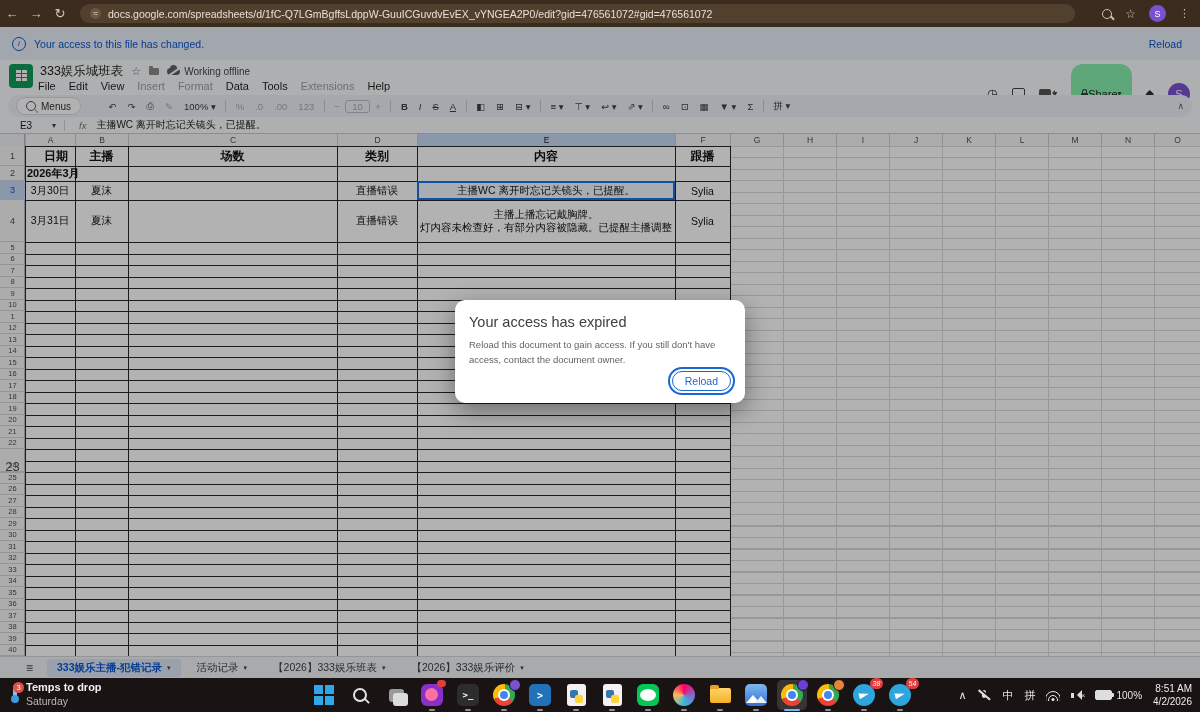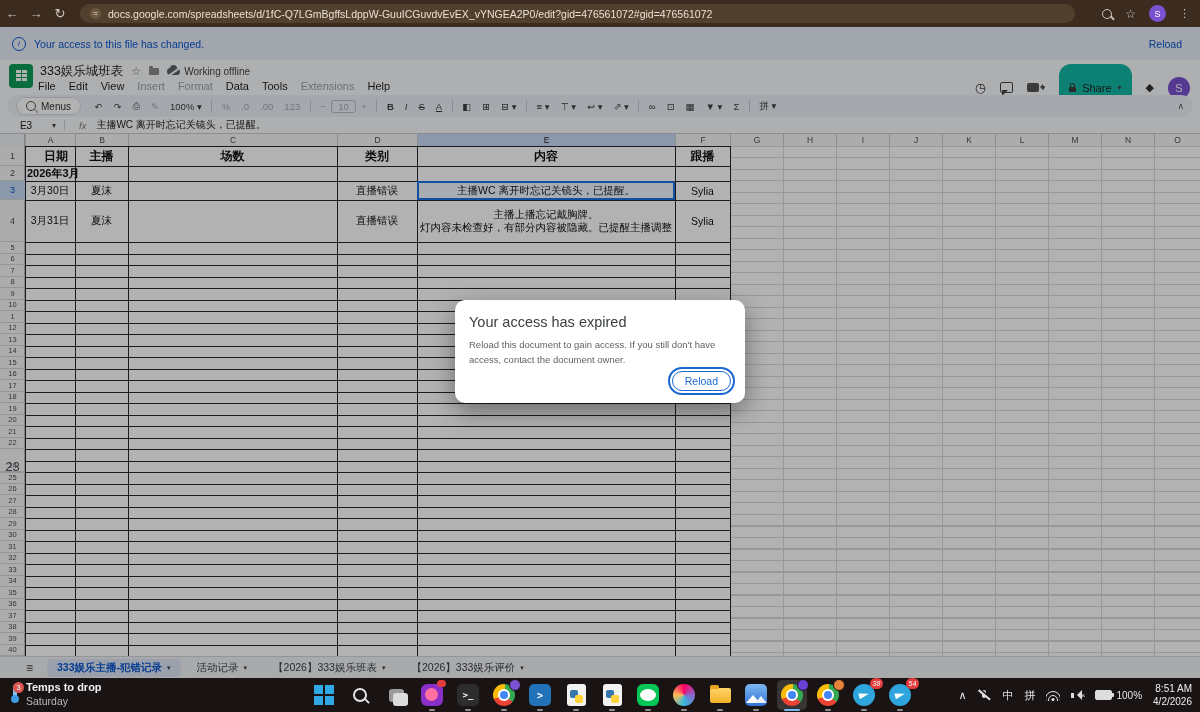--- a/index.html
+++ b/index.html
@@ -46,31 +46,31 @@
   .menu-row{position:absolute;left:32px;top:19px;display:flex;gap:1px;}
   .menu-item{font-size:11px;color:#1f1f1f;padding:1px 6px;}
   .menu-item.disabled{color:#9aa0a6;}
   .dh-right{position:absolute;right:10px;top:4px;display:flex;align-items:center;gap:14px;}
   .clock-ic{font-size:13px;color:#444;}
   .comment-ic{width:11px;height:9px;border:1.5px solid #444;border-radius:2px;position:relative;display:inline-block;}
   .comment-ic::after{content:"";position:absolute;left:1px;bottom:-4px;width:0;height:0;
     border:3px solid transparent;border-top-color:#444;border-left-color:#444;}
   .cam{width:12px;height:9px;background:#555;border-radius:2px;position:relative;display:inline-block;margin-right:2px;}
   .cam::after{content:"";position:absolute;right:-4px;top:1px;border:3.5px solid transparent;border-right-color:#555;}
-  .share-pill{height:23px;background:#14b8a6;border-radius:12px;display:flex;align-items:center;
-    padding:12px 10px;gap:6px;font-size:11px;color:#1f1f1f;}
+  .share-pill{height:23px;background:#86efac;border-radius:12px;display:flex;align-items:center;
+    padding:18px 10px;gap:0;font-size:11px;color:#1f1f1f;}
   .lockicon{width:7px;height:5px;background:#3c3c3c;border-radius:1px;position:relative;display:inline-block;margin-top:3px;}
   .lockicon::before{content:"";position:absolute;top:-4px;left:1px;width:3px;height:4px;border:1.2px solid #3c3c3c;border-bottom:none;border-radius:3px 3px 0 0;}
   .caret{font-size:8px;color:#444;}
   .gem{color:#2f2f2f;font-size:11px;transform:rotate(0deg);}
   .avatar2{width:22px;height:22px;border-radius:50%;background:#7a52d1;color:#fff;font-size:11px;
     display:flex;align-items:center;justify-content:center;}
 
   .tbar{position:absolute;left:8px;top:68px;width:1184px;height:22px;background:#edf2fa;border-radius:12px;
-    display:flex;align-items:center;padding:0 8px;box-sizing:border-box;gap:2px;}
+    display:flex;align-items:center;padding:0 8px;box-sizing:border-box;gap:16px;}
   .menus-pill{display:flex;align-items:center;gap:5px;background:#fff;border:1px solid #d7dce4;border-radius:11px;
     height:16px;padding:0 9px;font-size:10px;color:#333;margin-right:6px;}
   .titem{font-size:9.5px;color:#3d4043;padding:0 5.5px;white-space:nowrap;}
   .titem.disabled{color:#a6aab0;}
   .tsep{width:1px;height:12px;background:#c6cbd3;margin:0 4px;}
   .collapse{margin-left:auto;color:#555;font-size:9px;}
 
   .fbar{position:absolute;left:0;top:90px;width:1200px;height:16px;background:#f9fbfd;border-bottom:1px solid #c7cacf;
     display:flex;align-items:center;font-size:10px;color:#222;}
   .namebox{width:52px;text-align:center;}

